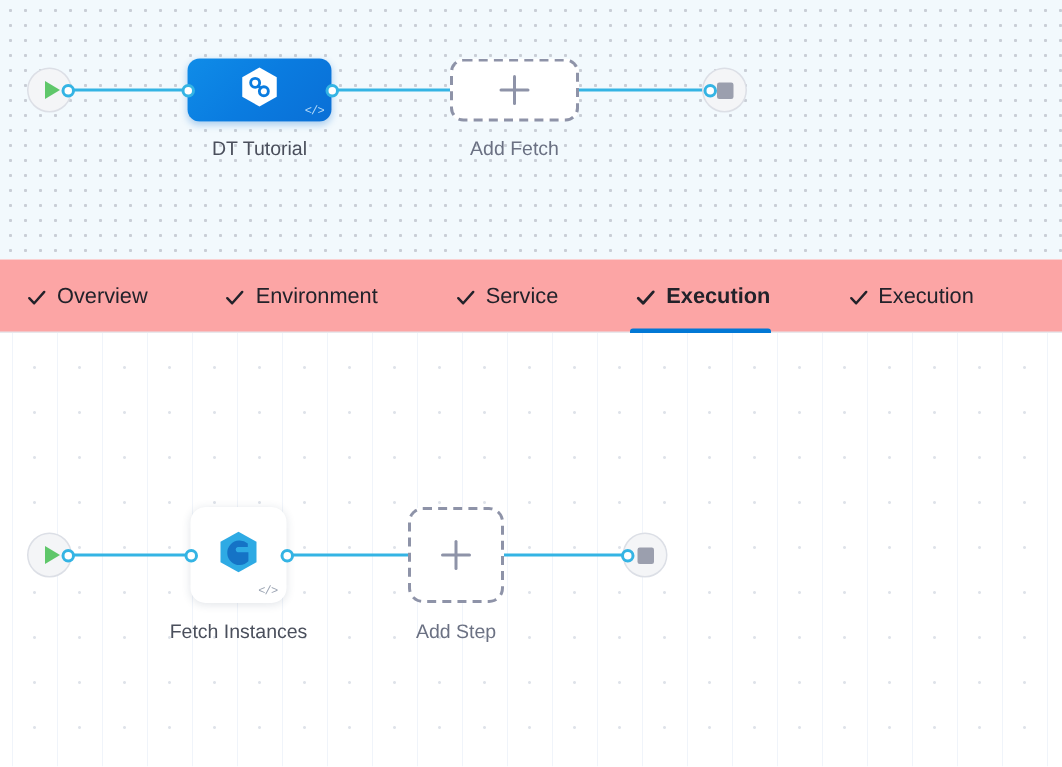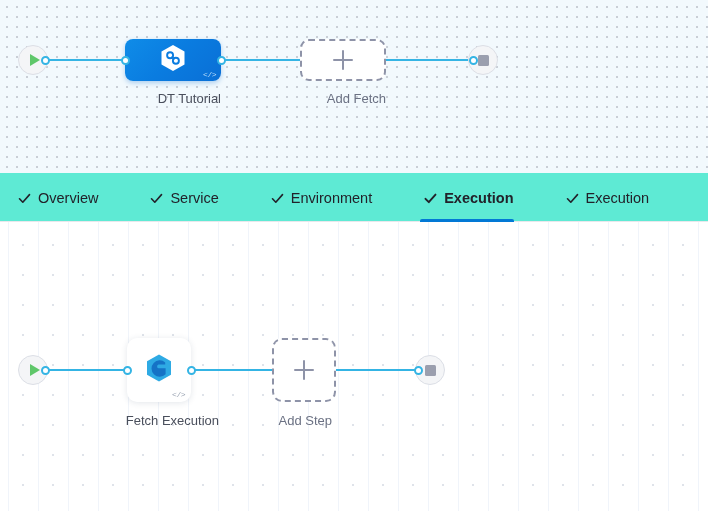--- a/index.html
+++ b/index.html
@@ -33,21 +33,21 @@
     overflow: hidden;
     flex: 0 0 173px;
   }
 
   
   .tab-bar {
     position: relative;
     width: 708px;
     height: 49px;
     flex: 0 0 49px;
-    background: #5eead4;
+    background: #fca5a5;
     border-bottom: 1px solid #e8e8ec;
     display: flex;
     align-items: flex-end;
     padding-left: 14px;
     z-index: 5;
   }
   .tab {
     position: relative;
     display: flex;
     align-items: center;
@@ -200,21 +200,21 @@
     content: "";
     position: absolute;
     background: #8e93a8;
     border-radius: 1px;
   }
   .plus::before { left: 0; top: 9px; width: 20px; height: 2px; }
   .plus::after  { top: 0; left: 9px; height: 20px; width: 2px; }
 
   .node-label {
     position: absolute;
-    text-align: right;
+    text-align: center;
     font-size: 13px;
     color: #4a4f5c;
     white-space: nowrap;
     line-height: 1;
   }
   .node-label.muted { color: #6b7183; }
 </style>
 </head>
 <body>
 
@@ -270,31 +270,31 @@
       <span class="tab-label">Overview</span>
       <span class="underline"></span>
     </div>
 
     <div class="tab">
       <span class="tick">
         <svg width="13" height="13" viewBox="0 0 13 13">
           <polyline points="1.5,6.8 4.8,10.2 11.5,2.6" fill="none" stroke="#22222a" stroke-width="1.6" stroke-linecap="round" stroke-linejoin="round"></polyline>
         </svg>
       </span>
+      <span class="tab-label">Environment</span>
+      <span class="underline"></span>
+    </div>
+
+    <div class="tab">
+      <span class="tick">
+        <svg width="13" height="13" viewBox="0 0 13 13">
+          <polyline points="1.5,6.8 4.8,10.2 11.5,2.6" fill="none" stroke="#22222a" stroke-width="1.6" stroke-linecap="round" stroke-linejoin="round"></polyline>
+        </svg>
+      </span>
       <span class="tab-label">Service</span>
-      <span class="underline"></span>
-    </div>
-
-    <div class="tab">
-      <span class="tick">
-        <svg width="13" height="13" viewBox="0 0 13 13">
-          <polyline points="1.5,6.8 4.8,10.2 11.5,2.6" fill="none" stroke="#22222a" stroke-width="1.6" stroke-linecap="round" stroke-linejoin="round"></polyline>
-        </svg>
-      </span>
-      <span class="tab-label">Environment</span>
       <span class="underline"></span>
     </div>
 
     <div class="tab active">
       <span class="tick">
         <svg width="13" height="13" viewBox="0 0 13 13">
           <polyline points="1.5,6.8 4.8,10.2 11.5,2.6" fill="none" stroke="#22222a" stroke-width="1.9" stroke-linecap="round" stroke-linejoin="round"></polyline>
         </svg>
       </span>
       <span class="tab-label">Execution</span>
@@ -329,26 +329,26 @@
           <polygon points="15,1.5 27,8.2 27,21.8 15,28.5 3,21.8 3,8.2" fill="#2eaae4"></polygon>
           <path d="M21.2 9.4 A8.2 8.2 0 1 0 21.6 21.2 L21.6 15.2 L14.4 15.2
                    A1.9 1.9 0 0 1 14.4 11.6 L21.2 11.6 Z" fill="#1573c6"></path>
           <path d="M20.4 10.6 A7.0 7.0 0 1 0 20.8 20.2" fill="none" stroke="#ffffff" stroke-width="0"></path>
         </svg>
       </span>
       <span class="code-badge">&lt;/&gt;</span>
     </div>
     <div class="port" style="left:123px; top:143.5px;"></div>
     <div class="port" style="left:187px; top:143.5px;"></div>
-    <div class="node-label" style="left:99px; top:192px; width:120px;">Fetch Execution</div>
+    <div class="node-label" style="left:99px; top:192px; width:120px;">Fetch Instances</div>
 
     <div class="add-box step-add" style="left:272px; top:116px;">
       <div class="plus"></div>
     </div>
-    <div class="node-label muted" style="left:248px; top:192px; width:84px;">Add Step</div>
+    <div class="node-label muted" style="left:262px; top:192px; width:84px;">Add Step</div>
 
     <div class="port" style="left:414px; top:143.5px;"></div>
     <div class="terminal" style="left:415px; top:133px;">
       <div class="stop-sq"></div>
     </div>
   </div>
 
 </div>
 
 </body></html>

